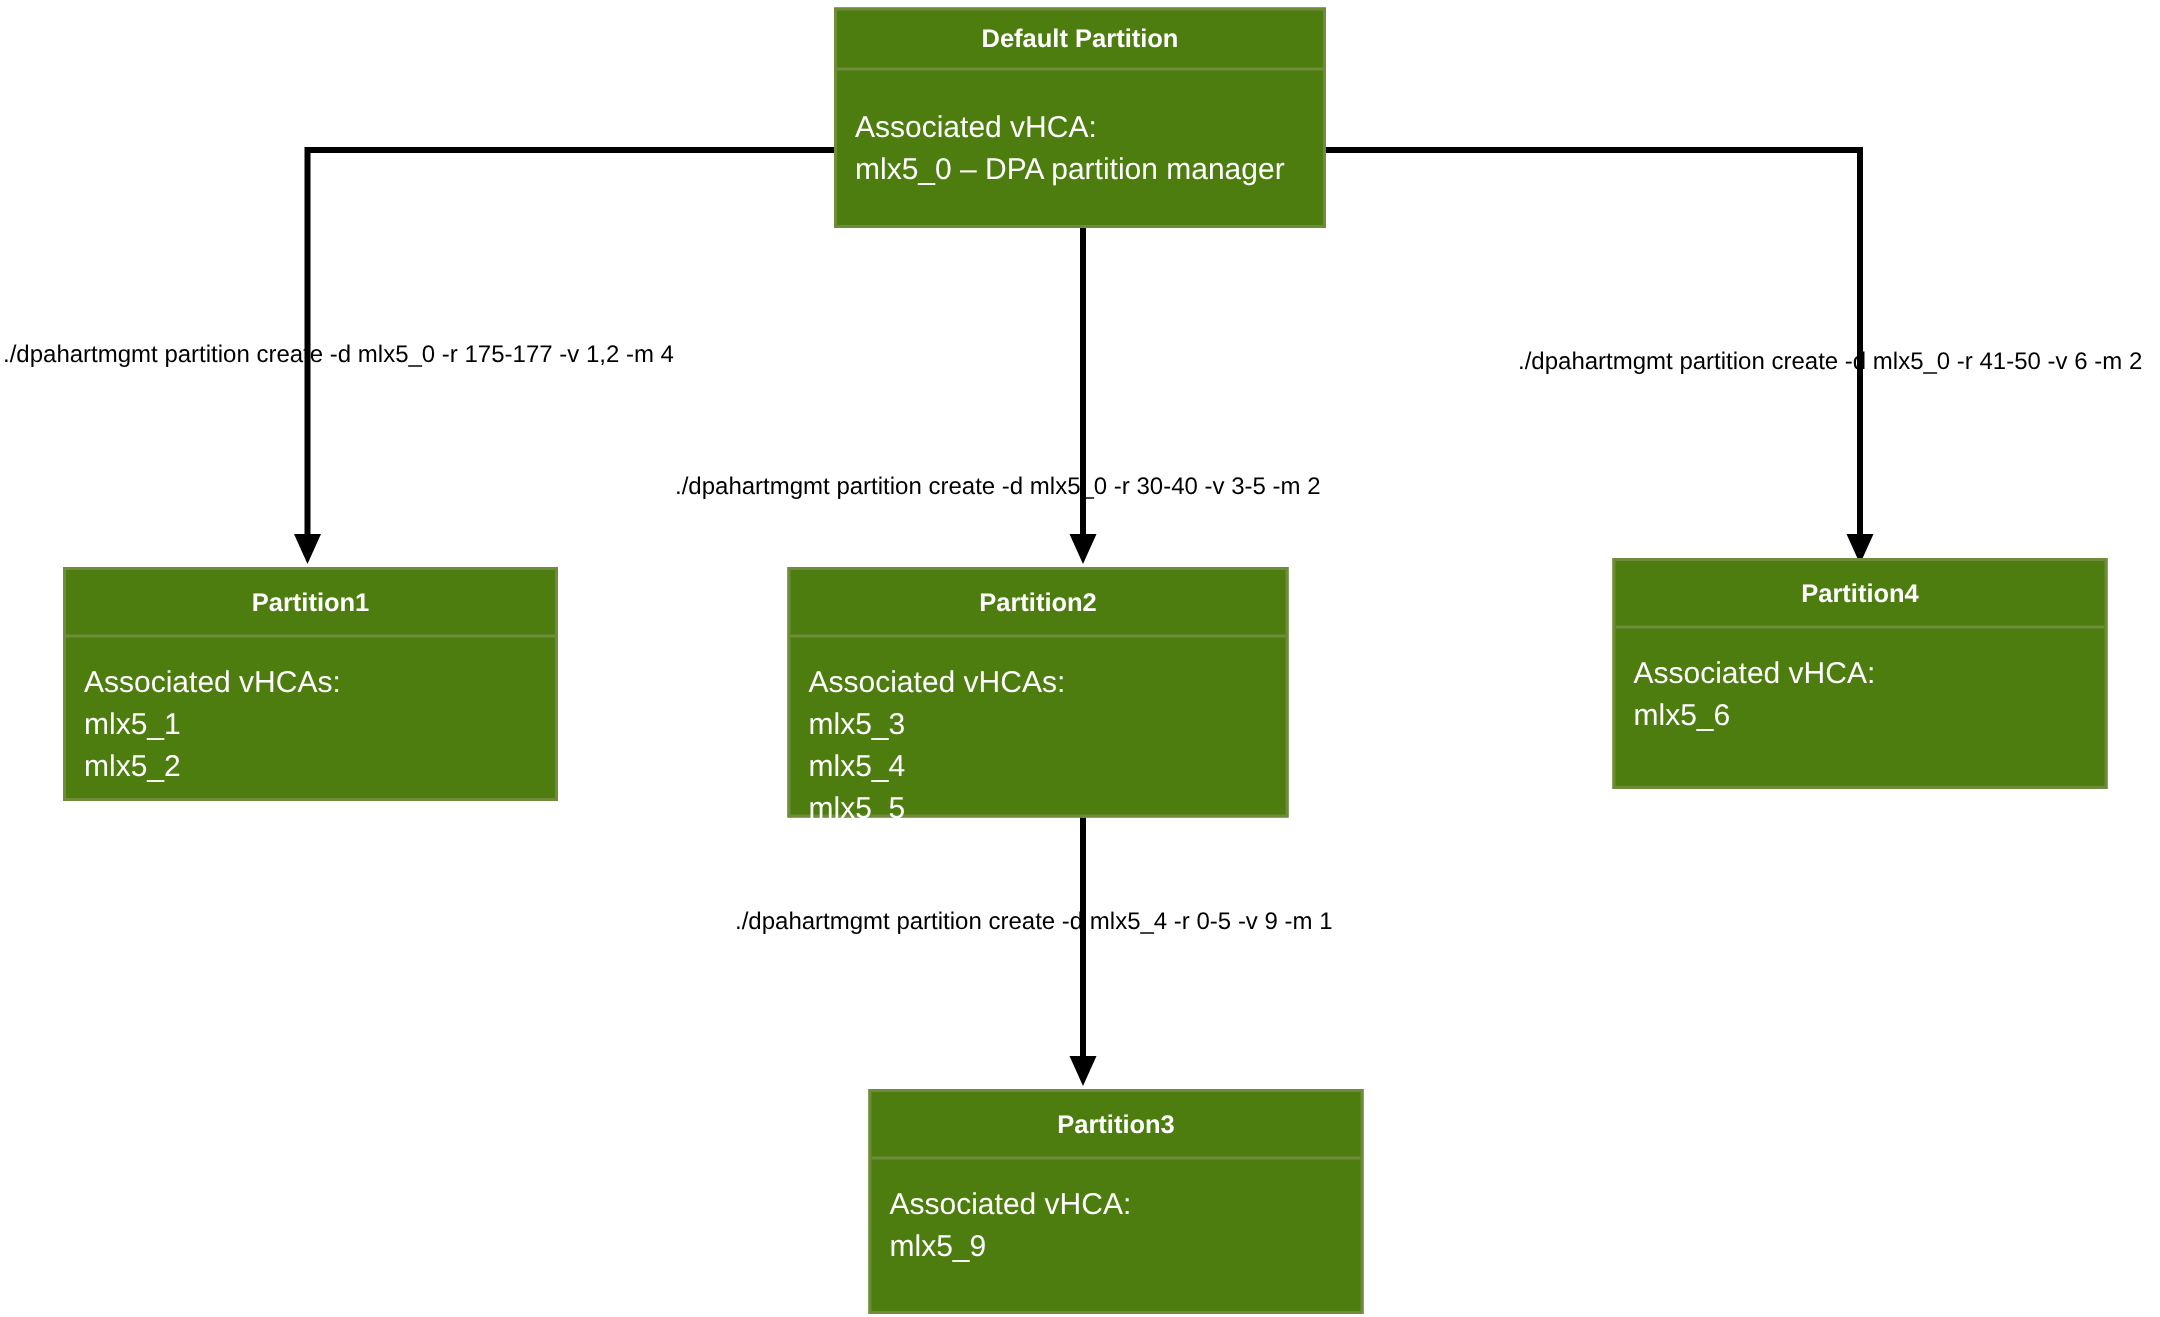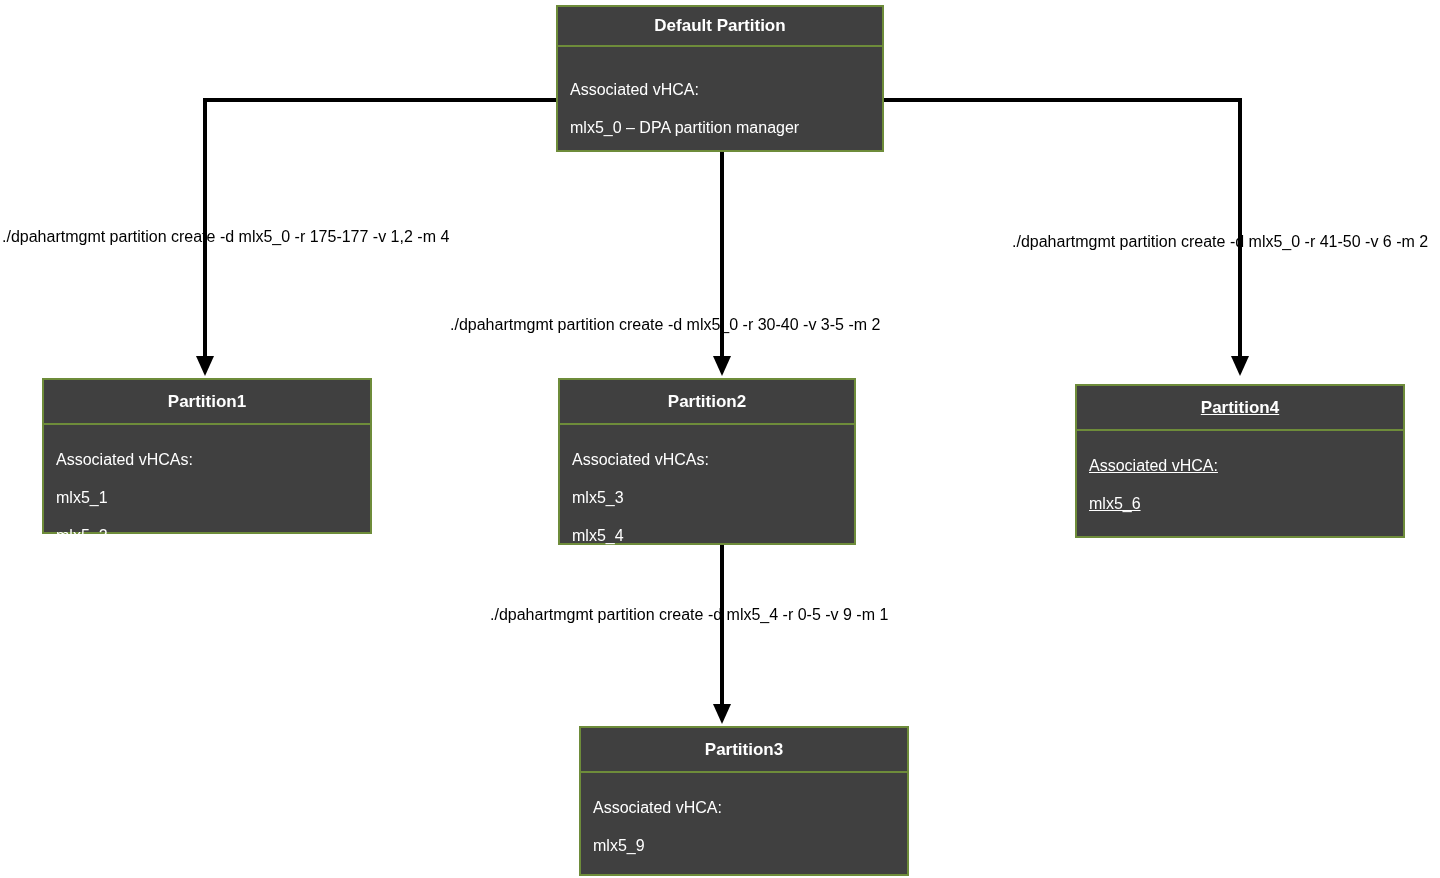--- a/index.html
+++ b/index.html
@@ -16,42 +16,42 @@
     overflow: hidden;
   }
   .arrows {
     position: absolute;
     left: 0;
     top: 0;
     pointer-events: none;
   }
   .node {
     position: absolute;
-    background: #404040;
+    background: #4d7c0f;
     border: 2px solid #6E8C3A;
     box-sizing: border-box;
     color: #ffffff;
   }
   .node-title {
     height: 38px;
     line-height: 38px;
     text-align: center;
     font-weight: bold;
     font-size: 17px;
     border-bottom: 2px solid #6E8C3A;
     color: #ffffff;
   }
   .node.child .node-title {
     height: 43px;
     line-height: 43px;
   }
   .node-body {
     padding: 16px 12px 0 12px;
-    font-size: 16px;
-    line-height: 38px;
+    font-size: 20px;
+    line-height: 28px;
     white-space: pre-line;
     color: #ffffff;
   }
   .node.root .node-body {
     padding-top: 24px;
   }
   .edge-label {
     position: absolute;
     font-size: 16px;
     color: #000000;
@@ -85,29 +85,29 @@
 mlx5_0 – DPA partition manager</div>
   </div>
 
   <div class="node child" style="left:42px; top:378px; width:330px; height:156px;">
     <div class="node-title">Partition1</div>
     <div class="node-body">Associated vHCAs:
 mlx5_1
 mlx5_2</div>
   </div>
 
-  <div class="node child" style="left:558px; top:378px; width:298px; height:167px;">
+  <div class="node child" style="left:525px; top:378px; width:334px; height:167px;">
     <div class="node-title">Partition2</div>
     <div class="node-body">Associated vHCAs:
 mlx5_3
 mlx5_4
 mlx5_5</div>
   </div>
 
-  <div class="node child" style="left:1075px; top:384px; width:330px; height:154px;text-decoration:underline;">
+  <div class="node child" style="left:1075px; top:372px; width:330px; height:154px;">
     <div class="node-title">Partition4</div>
     <div class="node-body">Associated vHCA:
 mlx5_6</div>
   </div>
 
   <div class="node child" style="left:579px; top:726px; width:330px; height:150px;">
     <div class="node-title">Partition3</div>
     <div class="node-body">Associated vHCA:
 mlx5_9</div>
   </div>

